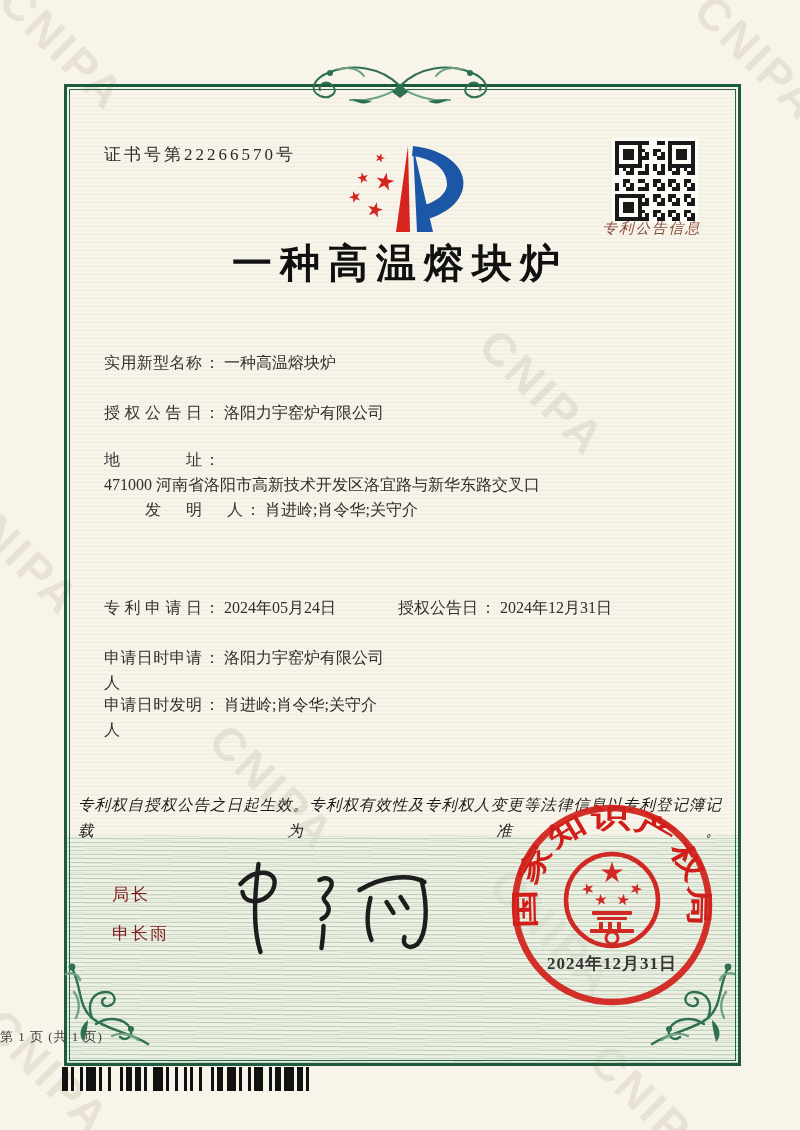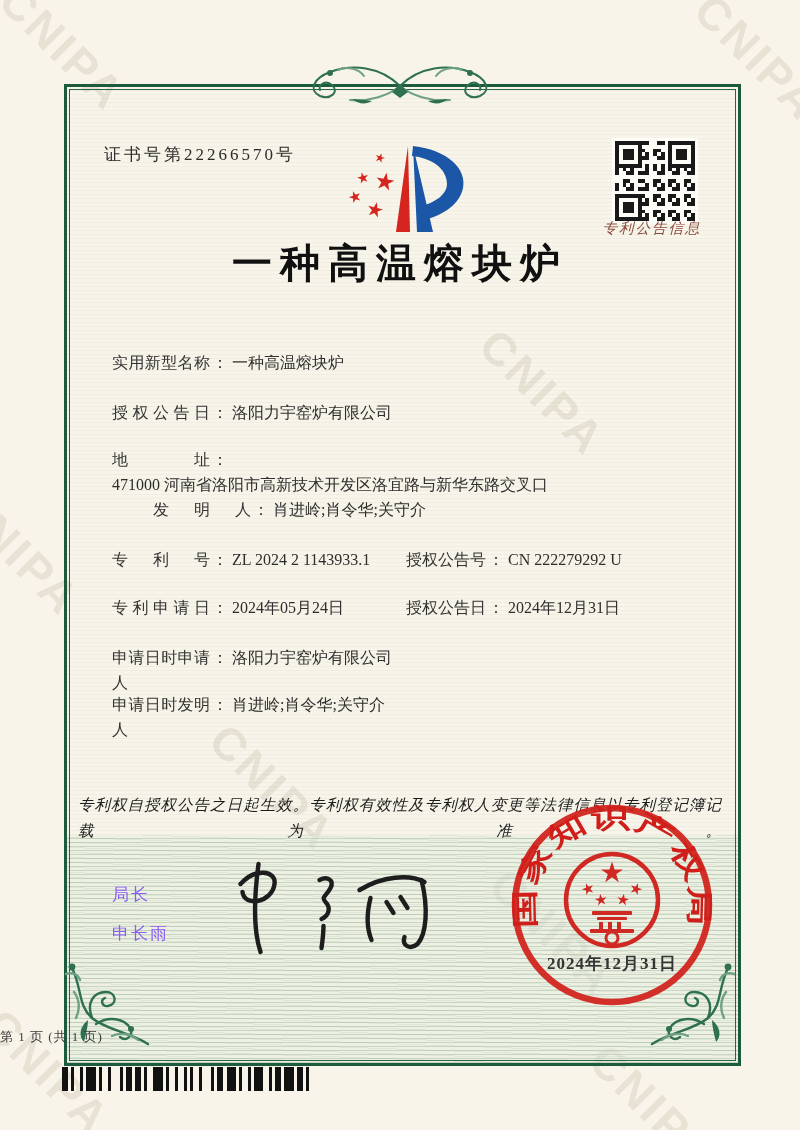--- a/index.html
+++ b/index.html
@@ -33,32 +33,32 @@
   .ornament{position:absolute; z-index:3;}
   .cert-number{position:absolute; left:104px; top:143px; font-size:17px; letter-spacing:3px; color:#2b2b2b; z-index:4;}
   .logo{position:absolute; left:338px; top:136px; z-index:4;}
   .qr{position:absolute; left:612px; top:138px; width:80px; height:80px; display:grid;
       grid-template-columns:repeat(21,1fr); grid-template-rows:repeat(21,1fr); z-index:4; background:#fdfdf8; padding:3px;}
   .qr div{background:transparent;} .qr div.on{background:#191919;}
   .qr-label{position:absolute; left:588px; top:219px; width:128px; text-align:center;
       font-size:14.5px; color:#8a4a3c; font-style:italic; letter-spacing:2px; z-index:4;}
   .title{position:absolute; left:0; top:236px; width:100%; text-align:center;
       font-size:40px; font-weight:bold; color:#101010; letter-spacing:8px; z-index:4;}
-  .row{position:absolute; left:112px; width:600px; font-size:16px; line-height:25px; z-index:4;}
+  .row{position:absolute; left:104px; width:600px; font-size:16px; line-height:25px; z-index:4;}
   .flabel{display:inline-block; width:98px; text-align:justify; text-align-last:justify; vertical-align:top; color:#333;}
   .colon{display:inline-block; margin:0 4px 0 2px; vertical-align:top;}
   .fvalue{display:inline-block; vertical-align:top; color:#2e2e2e;}
   .wrapval{width:492px;}
   .col2{position:absolute; left:294px; top:0; white-space:nowrap;}
   .col2 .flabel2{color:#333;}
   .statement{position:absolute; left:78px; width:644px; z-index:4;
       font-size:15.5px; font-style:italic; color:#1c1c1c; letter-spacing:1px; line-height:26px;}
   .statement.l1{top:765px; text-align:center;}
   .statement.l2{top:792px; text-align:justify; text-align-last:justify;}
-  .director{position:absolute; left:112px; font-size:17px; color:#8b5cf6; letter-spacing:2px; z-index:5;}
+  .director{position:absolute; left:112px; font-size:17px; color:#7f1d1d; letter-spacing:2px; z-index:5;}
   .signature{position:absolute; left:222px; top:850px; z-index:5;}
   .seal{position:absolute; left:502px; top:795px; z-index:6;}
   .footer-page{position:absolute; left:0; top:1028px; width:100%; text-align:left;
       font-size:13px; color:#3c3c3c; letter-spacing:1px; z-index:4;}
   .barcode{position:absolute; left:62px; top:1067px; width:247px; height:24px; display:flex; z-index:4;}
   .barcode div{height:100%;}
   .barcode .b{background:#111;}
 </style>
 </head>
 <body>
@@ -598,24 +598,20 @@
     <span class="flabel">实用新型名称</span><span class="colon">：</span><span class="fvalue">一种高温熔块炉</span>
   </div>
   <div class="row" style="top:400px;">
     <span class="flabel">授权公告日</span><span class="colon">：</span><span class="fvalue">洛阳力宇窑炉有限公司</span>
   </div>
   <div class="row" style="top:447px;">
     <span class="flabel">地址</span><span class="colon">：</span><span class="fvalue wrapval">471000 河南省洛阳市高新技术开发区洛宜路与新华东路交叉口</span>
   </div>
   <div class="row" style="top:497px;margin-left:41px;">
     <span class="flabel">发明人</span><span class="colon">：</span><span class="fvalue">肖进岭;肖令华;关守介</span>
-  </div>
-  <div class="row" style="top:547px;">
-    <span class="flabel">专利号</span><span class="colon">：</span><span class="fvalue">ZL 2024 2 1143933.1</span>
-    <span class="col2"><span class="flabel2">授权公告号</span><span class="colon">：</span><span class="fvalue">CN 222279292 U</span></span>
   </div>
   <div class="row" style="top:595px;text-decoration:underline;">
     <span class="flabel">专利申请日</span><span class="colon">：</span><span class="fvalue">2024年05月24日</span>
     <span class="col2"><span class="flabel2">授权公告日</span><span class="colon">：</span><span class="fvalue">2024年12月31日</span></span>
   </div>
   <div class="row" style="top:645px;">
     <span class="flabel">申请日时申请人</span><span class="colon">：</span><span class="fvalue">洛阳力宇窑炉有限公司</span>
   </div>
   <div class="row" style="top:692px;">
     <span class="flabel">申请日时发明人</span><span class="colon">：</span><span class="fvalue">肖进岭;肖令华;关守介</span>

